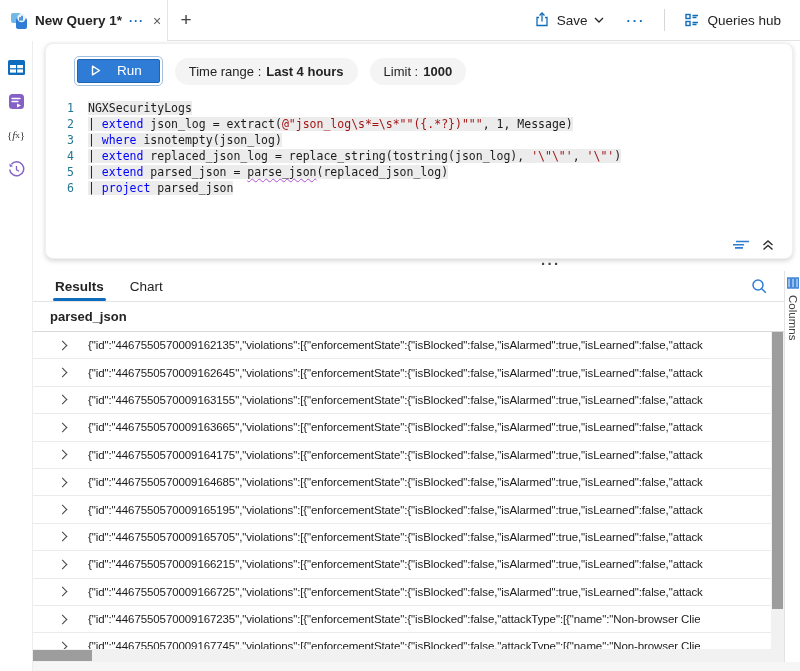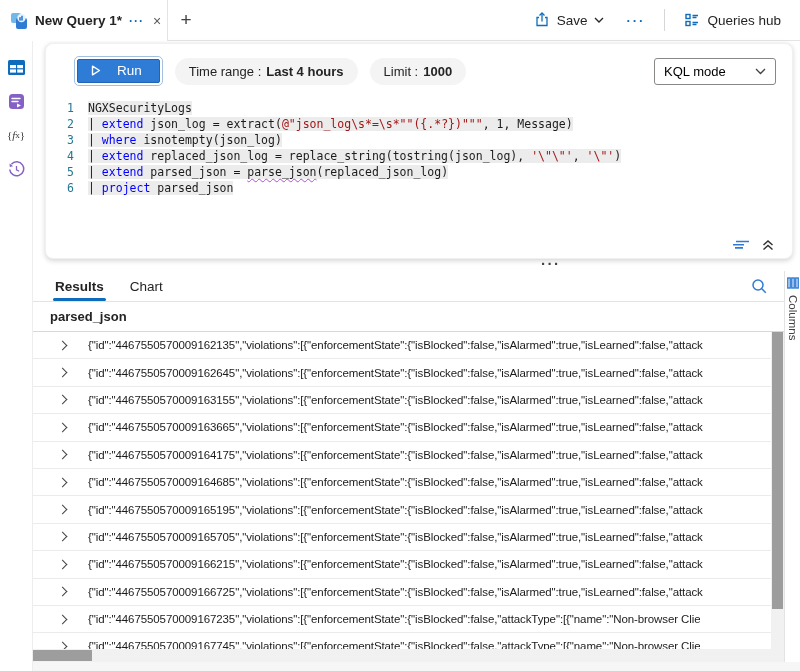--- a/index.html
+++ b/index.html
@@ -192,28 +192,20 @@
             </button>
           </span>
           <button class="pill">
             <span>Time range :</span>
             <b>Last 4 hours</b>
           </button>
           <button class="pill">
             <span>Limit :</span>
             <b>1000</b>
           </button>
-          <button class="mode-select">
-            <span>KQL mode</span>
-            <span style="display:flex">
-              <svg width="11" height="7" viewBox="0 0 11 7" fill="none" stroke="#424242" stroke-width="1.3">
-                  <path d="M1 1l4.5 4.5L10 1"></path>
-                </svg>
-            </span>
-          </button>
         </div>
 
         <div class="editor" id="editor-lines">
             <div class="ed-line"><span class="ed-num">1</span><span class="ed-code"><span class="hl"><span class="tok-plain">NGXSecurityLogs</span></span></span></div>
             <div class="ed-line"><span class="ed-num">2</span><span class="ed-code"><span class="hl"><span class="tok-plain">| </span><span class="tok-kw">extend</span><span class="tok-plain"> json_log = extract(</span><span class="tok-str">@"json_log\s*=\s*""({.*?})"""</span><span class="tok-plain">, 1, Message)</span></span></span></div>
             <div class="ed-line"><span class="ed-num">3</span><span class="ed-code"><span class="hl"><span class="tok-plain">| </span><span class="tok-kw">where</span><span class="tok-plain"> isnotempty(json_log)</span></span></span></div>
             <div class="ed-line"><span class="ed-num">4</span><span class="ed-code"><span class="hl"><span class="tok-plain">| </span><span class="tok-kw">extend</span><span class="tok-plain"> replaced_json_log = replace_string(tostring(json_log), </span><span class="tok-str">'\"\"'</span><span class="tok-plain">, </span><span class="tok-str">'\"'</span><span class="tok-plain">)</span></span></span></div>
             <div class="ed-line"><span class="ed-num">5</span><span class="ed-code"><span class="hl"><span class="tok-plain">| </span><span class="tok-kw">extend</span><span class="tok-plain"> parsed_json = </span><span class="tok-warn">parse_json</span><span class="tok-plain">(replaced_json_log)</span></span></span></div>
             <div class="ed-line"><span class="ed-num">6</span><span class="ed-code"><span class="hl"><span class="tok-plain">| </span><span class="tok-kw">project</span><span class="tok-plain"> parsed_json</span></span></span></div>
           </div>

